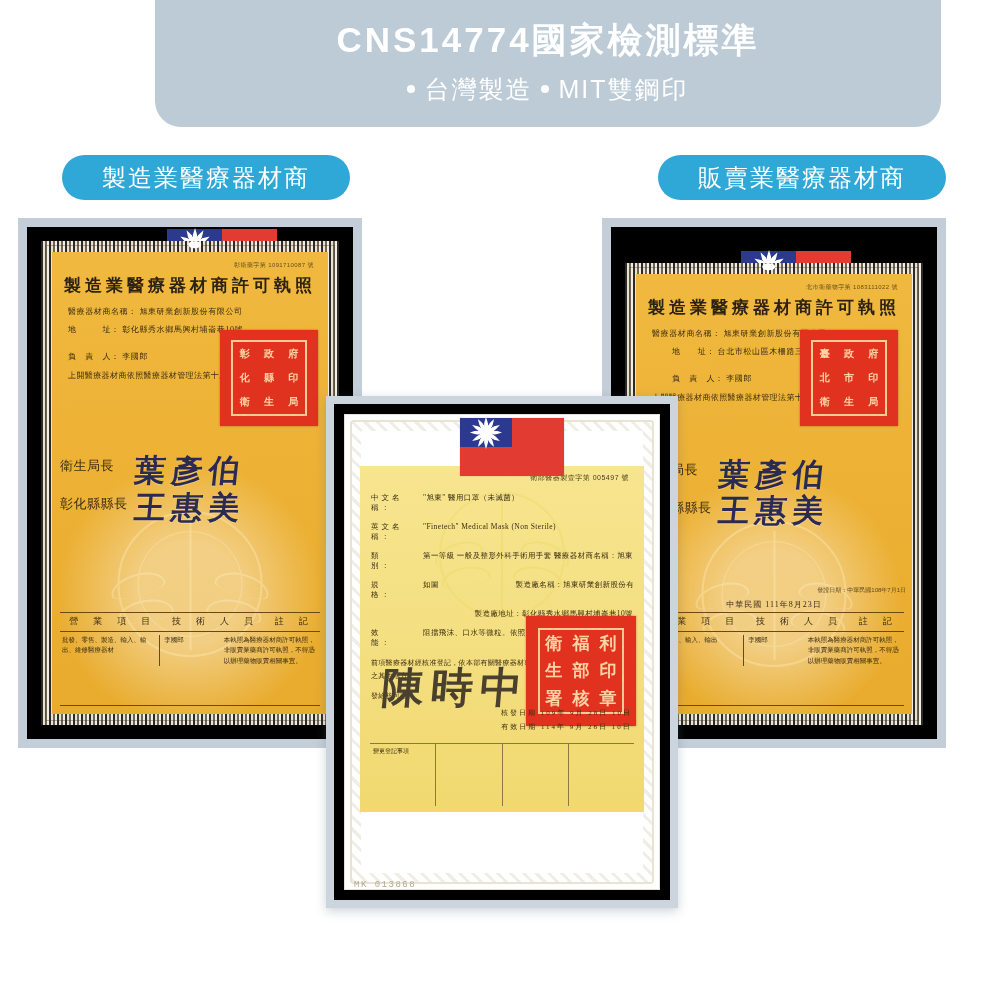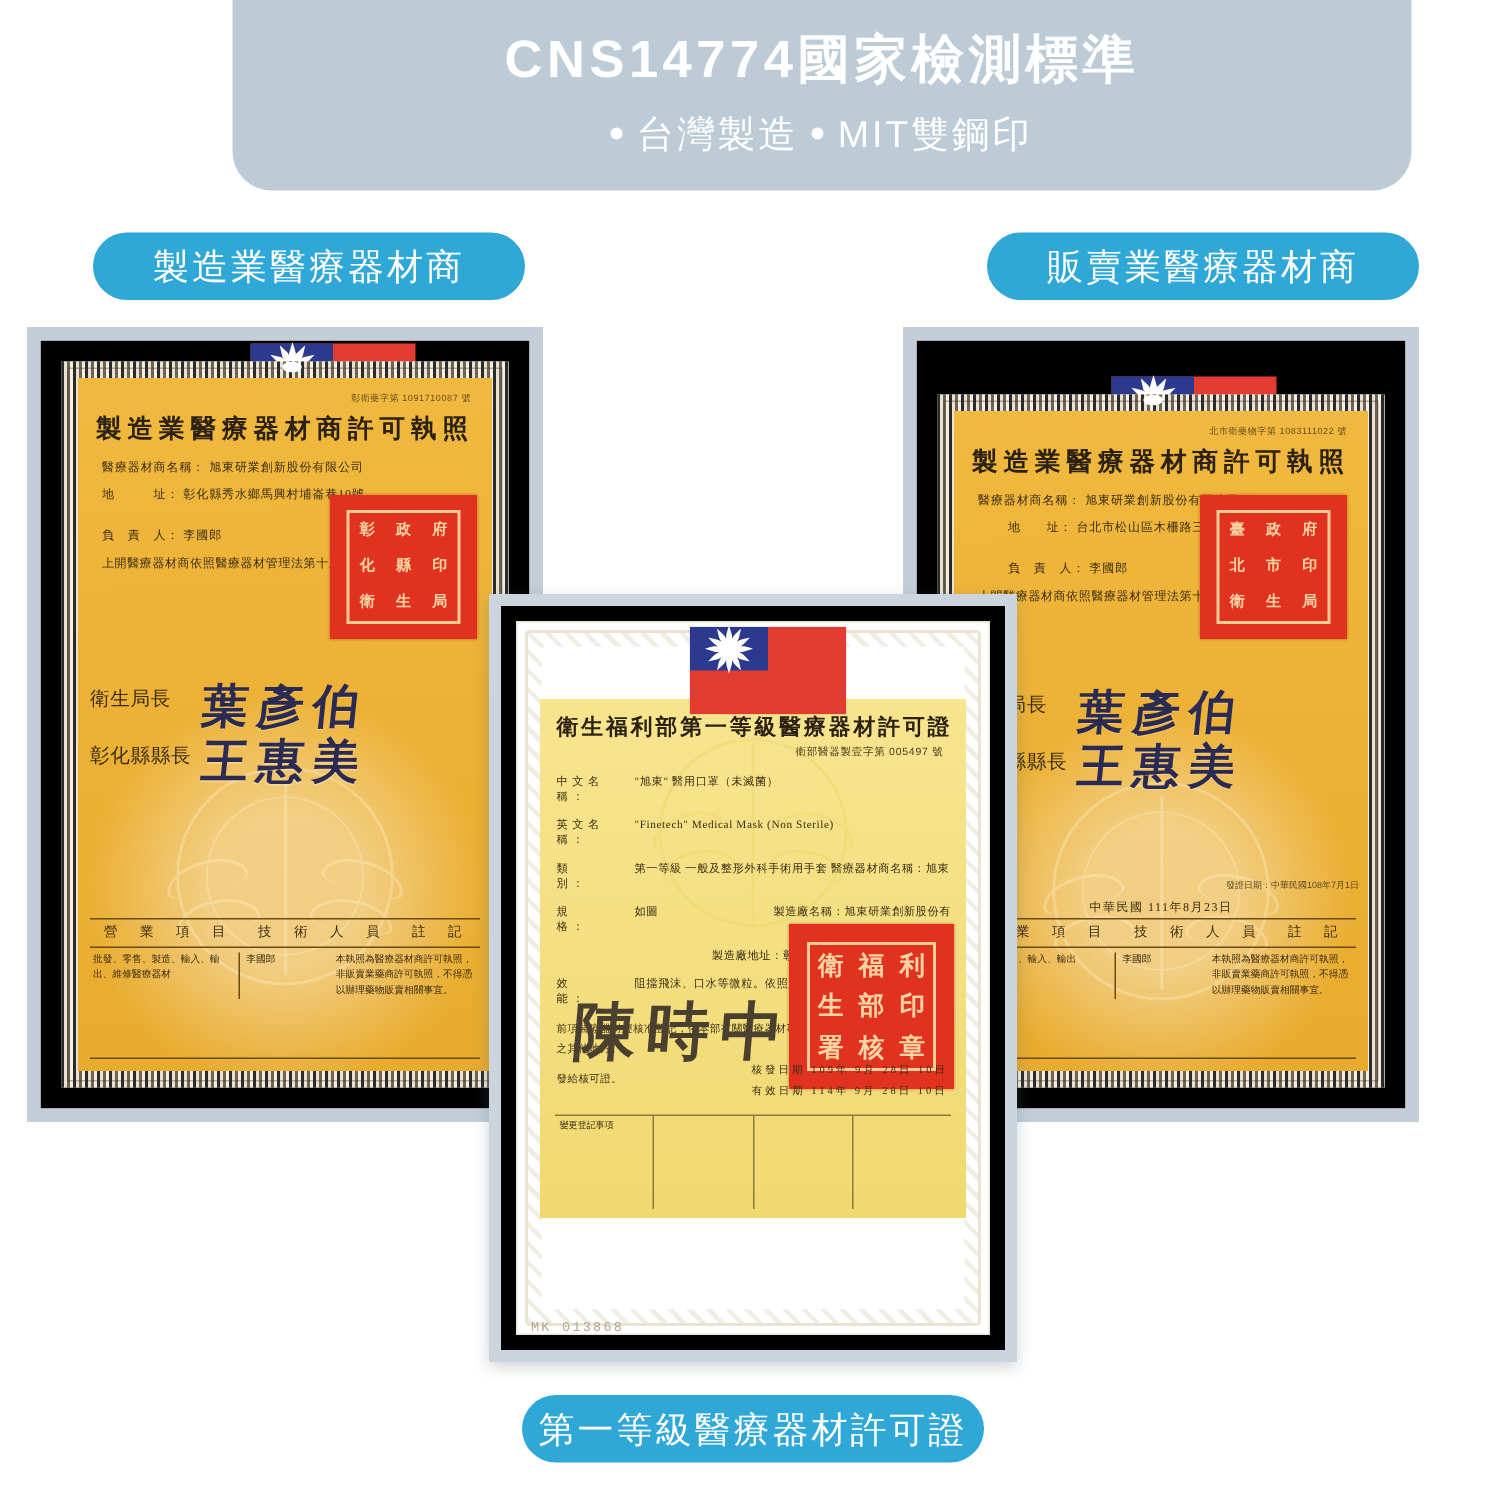--- a/index.html
+++ b/index.html
@@ -282,21 +282,20 @@
     <div class="banner-sub">
       <span class="dot"></span>
       <span>台灣製造</span>
       <span class="dot"></span>
       <span>MIT雙鋼印</span>
     </div>
   </div>
 
   <div class="pill pill-left">製造業醫療器材商</div>
   <div class="pill pill-right">販賣業醫療器材商</div>
-  <div class="pill pill-bottom">第一等級醫療器材許可證</div>
 
   <div class="card card-left">
     <div class="card-inner">
 
       <div class="flag" style="left:140px;top:2px;width:110px;height:62px;">
         <div class="canton">
           <div class="sun">
             <div class="core"></div>
             <div class="ray" style="transform:translate(-50%,-50%) rotate(0deg)"></div>
             <div class="ray" style="transform:translate(-50%,-50%) rotate(30deg)"></div>
@@ -490,21 +489,20 @@
       <div class="cc-field">
         <div class="cc-emblem">
           <div class="ring"></div>
             <div class="stem"></div>
           <div class="leaf l1"></div>
             <div class="leaf l2"></div>
           <div class="leaf l3"></div>
             <div class="leaf l4"></div>
         </div>
 
-        <div class="cc-title">衛生福利部第一等級醫療器材許可證</div>
         <div class="cc-docno">衛部醫器製壹字第 005497 號</div>
 
         <div class="cc-row">
           <span class="cc-key">中文名稱：</span>
           <span class="cc-val">"旭東" 醫用口罩（未滅菌）</span>
         </div>
         <div class="cc-row">
           <span class="cc-key">英文名稱：</span>
           <span class="cc-val">"Finetech" Medical Mask (Non Sterile)</span>
         </div>

